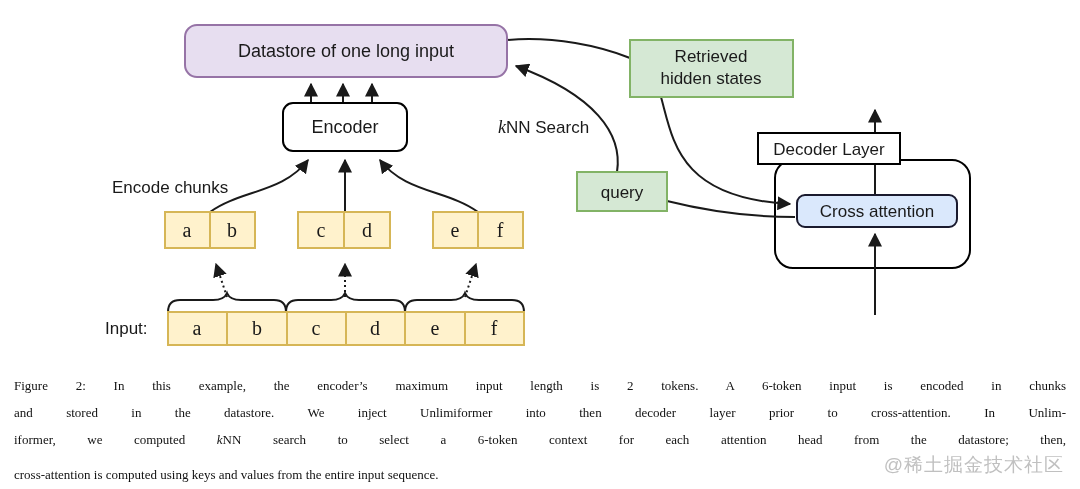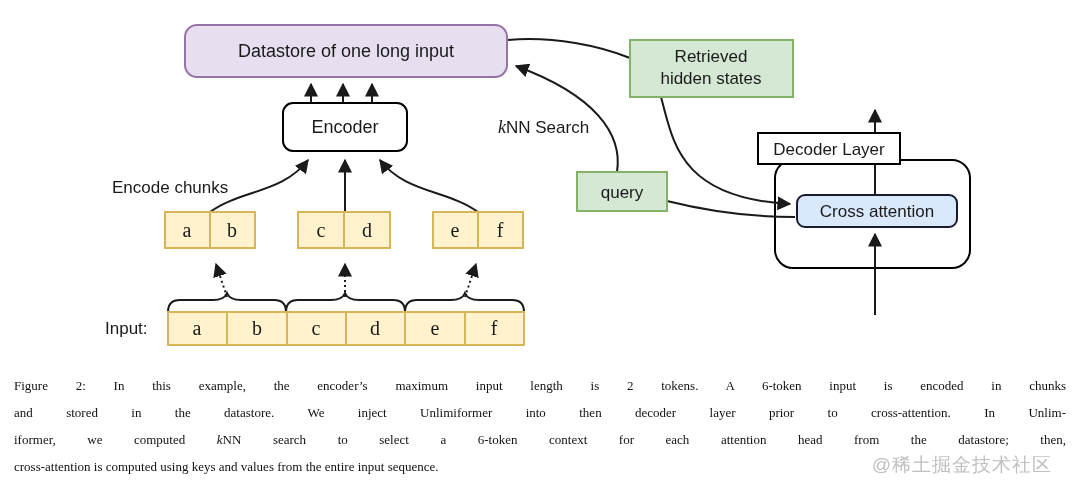--- a/index.html
+++ b/index.html
@@ -23,23 +23,23 @@
   .ital{font-family:"Liberation Serif", serif;font-style:italic;font-size:18px;}
   .mid{text-anchor:middle;}
   .conn{fill:none;stroke:#1a1a1a;stroke-width:2;}
   .dotted{stroke-dasharray:2 3;}
   #caption{
     position:absolute;left:14px;right:14px;top:372px;
     font-family:"Liberation Serif", serif;
     font-size:13px;line-height:27px;color:#111111;
   }
   .cap-line{text-align:justify;text-align-last:justify;}
-  .cap-line.last{text-align:left;text-align-last:left;}
+  .cap-line.last{text-align:left;text-align-last:left;margin-top:8px;}
   #watermark{
-    position:absolute;right:28px;top:452px;
+    position:absolute;right:16px;top:452px;
     font-size:19px;color:#c0c0c0;letter-spacing:1px;
     font-family:"Liberation Sans", sans-serif;
   }
 </style>
 </head>
 <body>
 
 <svg id="diagram" width="1080" height="365" viewBox="0 0 1080 365">
   <defs>
     <marker id="arrow" viewBox="0 0 10 10" refX="9" refY="5" markerWidth="7" markerHeight="7" orient="auto-start-reverse">

